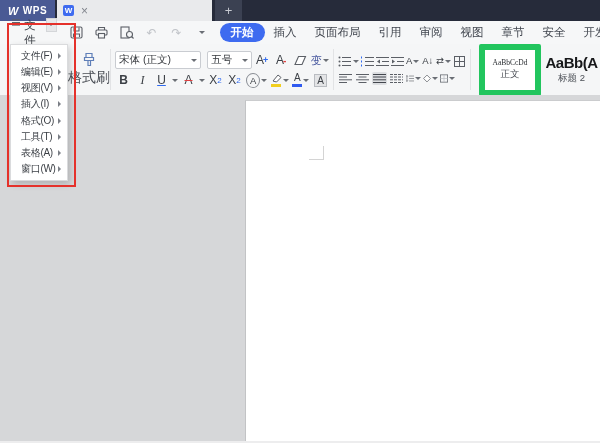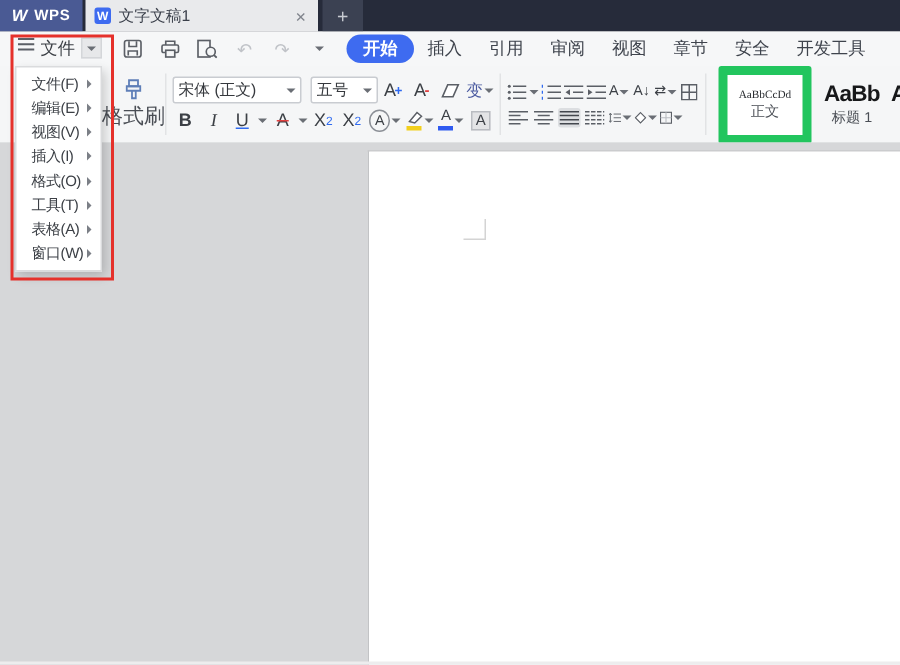--- a/index.html
+++ b/index.html
@@ -93,21 +93,20 @@
 
 <div id="app">
 
   <div class="titlebar">
     <div class="wps-logo">
       <span class="wps-mark">W</span>
       <span>WPS</span>
     </div>
     <div class="doc-tab">
       <span class="doc-icon">W</span>
-      <span class="doc-tab-title">文字文稿1</span>
       <span class="tab-close">×</span>
     </div>
     <div class="newtab-btn">+</div>
   </div>
 
   <div class="menurow">
     <div class="file-btn">
       <svg class="hamb" width="11" height="9" viewBox="0 0 11 9">
           <path d="M0 1h11M0 4.5h11M0 8h11" stroke="#5b5f66" stroke-width="1.3"></path>
         </svg>
@@ -139,20 +138,21 @@
       </span>
       <span class="qicon glyph-disabled">↶</span>
       <span class="qicon glyph-disabled">↷</span>
       <span class="qicon">
           <span class="caret"></span>
         </span>
     </div>
     <div class="ribbon-tabs">
       <span class="rtab active">开始</span>
       <span class="rtab">插入</span>
+      <span class="rtab">页面布局</span>
       <span class="rtab">引用</span>
       <span class="rtab">审阅</span>
       <span class="rtab">视图</span>
       <span class="rtab">章节</span>
       <span class="rtab">安全</span>
       <span class="rtab">开发工具</span>
 
     </div>
   </div>
 
@@ -332,24 +332,20 @@
     </div>
 
     <div class="vsep"></div>
 
     <div class="grp-styles">
       <div class="style-item sel">
         <span class="sample-sm">AaBbCcDd</span>
         <span class="style-label">正文</span>
       </div>
       <div class="style-item">
-        <span class="sample-lg">AaBb</span>
-        <span class="style-label">标题 1</span>
-      </div>
-      <div class="style-item">
         <span class="sample-lg">AaBb(A</span>
         <span class="style-label">标题 2</span>
       </div>
     </div>
   </div>
 
   <div class="docarea">
     <div class="page">
       <div class="margin-mark"></div>
     </div>

